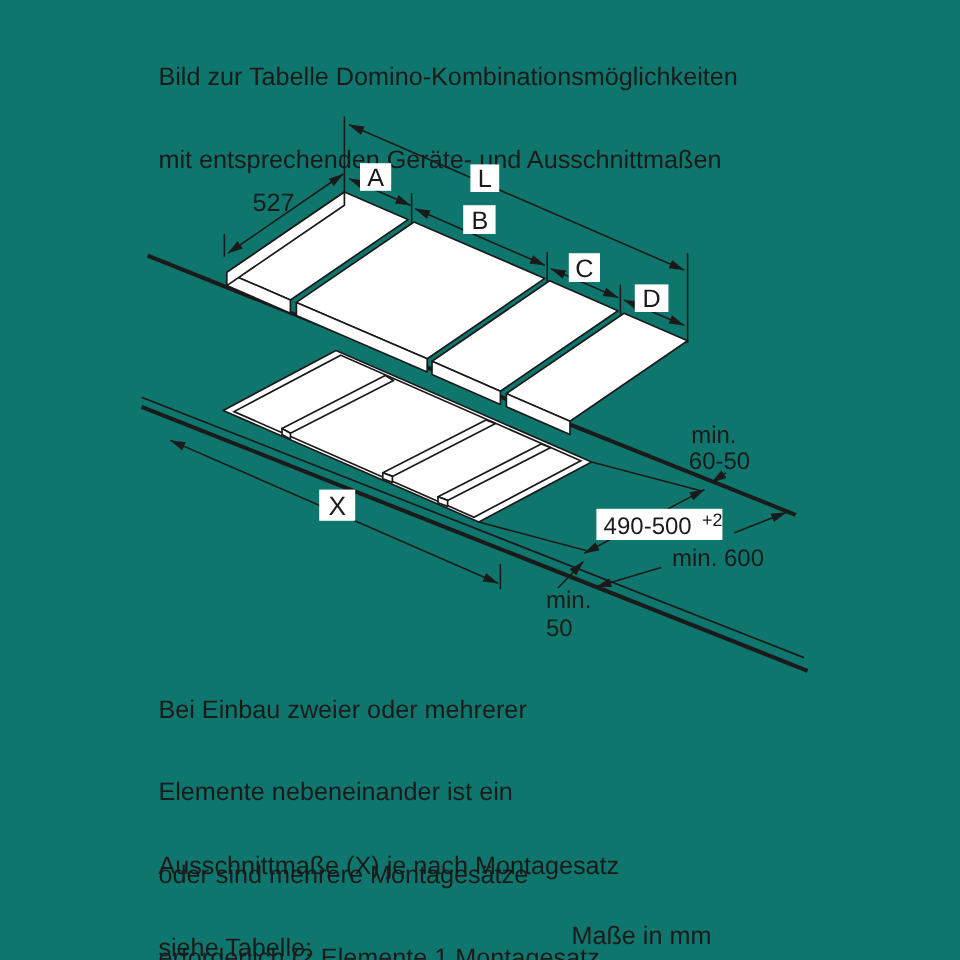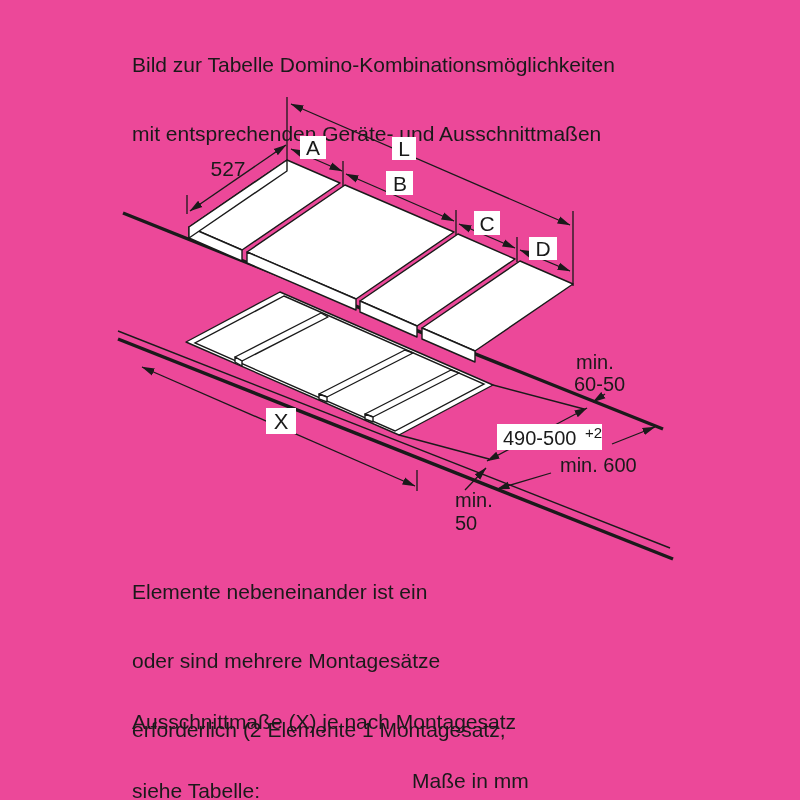--- a/index.html
+++ b/index.html
@@ -1,22 +1,22 @@
 <!DOCTYPE html>
 <html><head>
 <meta charset="utf-8">
 <style>
   html,body{margin:0;padding:0;background:#fff;}
-  #page{position:relative;width:800px;height:800px;background:#ec4899;overflow:hidden;
+  #page{position:relative;width:800px;height:800px;background:#0f766e;overflow:hidden;
         font-family:"Liberation Sans",sans-serif;color:#1a1a1a;}
   .txt{position:absolute;font-size:21px;line-height:23px;color:#1a1a1a;white-space:pre;}
   #title{left:132px;top:7px;}
   #note1{left:132px;top:534px;}
   #note2{left:132px;top:664px;}
-  #units{left:412px;top:769px;width:285px;text-align:left;}
+  #units{left:392px;top:769px;width:285px;text-align:center;}
   svg{position:absolute;left:0;top:0;}
   .ln{stroke:#1a1a1a;stroke-width:1.4;fill:none;}
   .thick{stroke:#1a1a1a;stroke-width:3.4;fill:none;}
   .face{fill:#ffffff;stroke:#1a1a1a;stroke-width:1.4;stroke-linejoin:round;}
   .dim{stroke:#1a1a1a;stroke-width:1.3;fill:none;}
   .lbl{font-family:"Liberation Sans",sans-serif;font-size:21px;fill:#1a1a1a;}
   .lblm{font-family:"Liberation Sans",sans-serif;font-size:20px;fill:#1a1a1a;}
   .sup{font-family:"Liberation Sans",sans-serif;font-size:15px;fill:#1a1a1a;}
   .bg{fill:#ffffff;stroke:none;}
 </style>
@@ -156,20 +156,21 @@
     </g>
 
     <g>
       <line class="dim" x1="465" y1="490" x2="486" y2="468" marker-end="url(#arrE)"></line>
       <text class="lblm" x="455" y="507">min.</text>
       <text class="lblm" x="455" y="530">50</text>
     </g>
   </svg>
 
   <div id="note1" class="txt">
+    <div>Bei Einbau zweier oder mehrerer</div>
     <div>Elemente nebeneinander ist ein</div>
     <div>oder sind mehrere Montagesätze</div>
     <div>erforderlich (2 Elemente 1 Montagesatz,</div>
     
   </div>
 
   <div id="note2" class="txt">
     <div>Ausschnittmaße (X) je nach Montagesatz</div>
     <div>siehe Tabelle:</div>
   </div>

